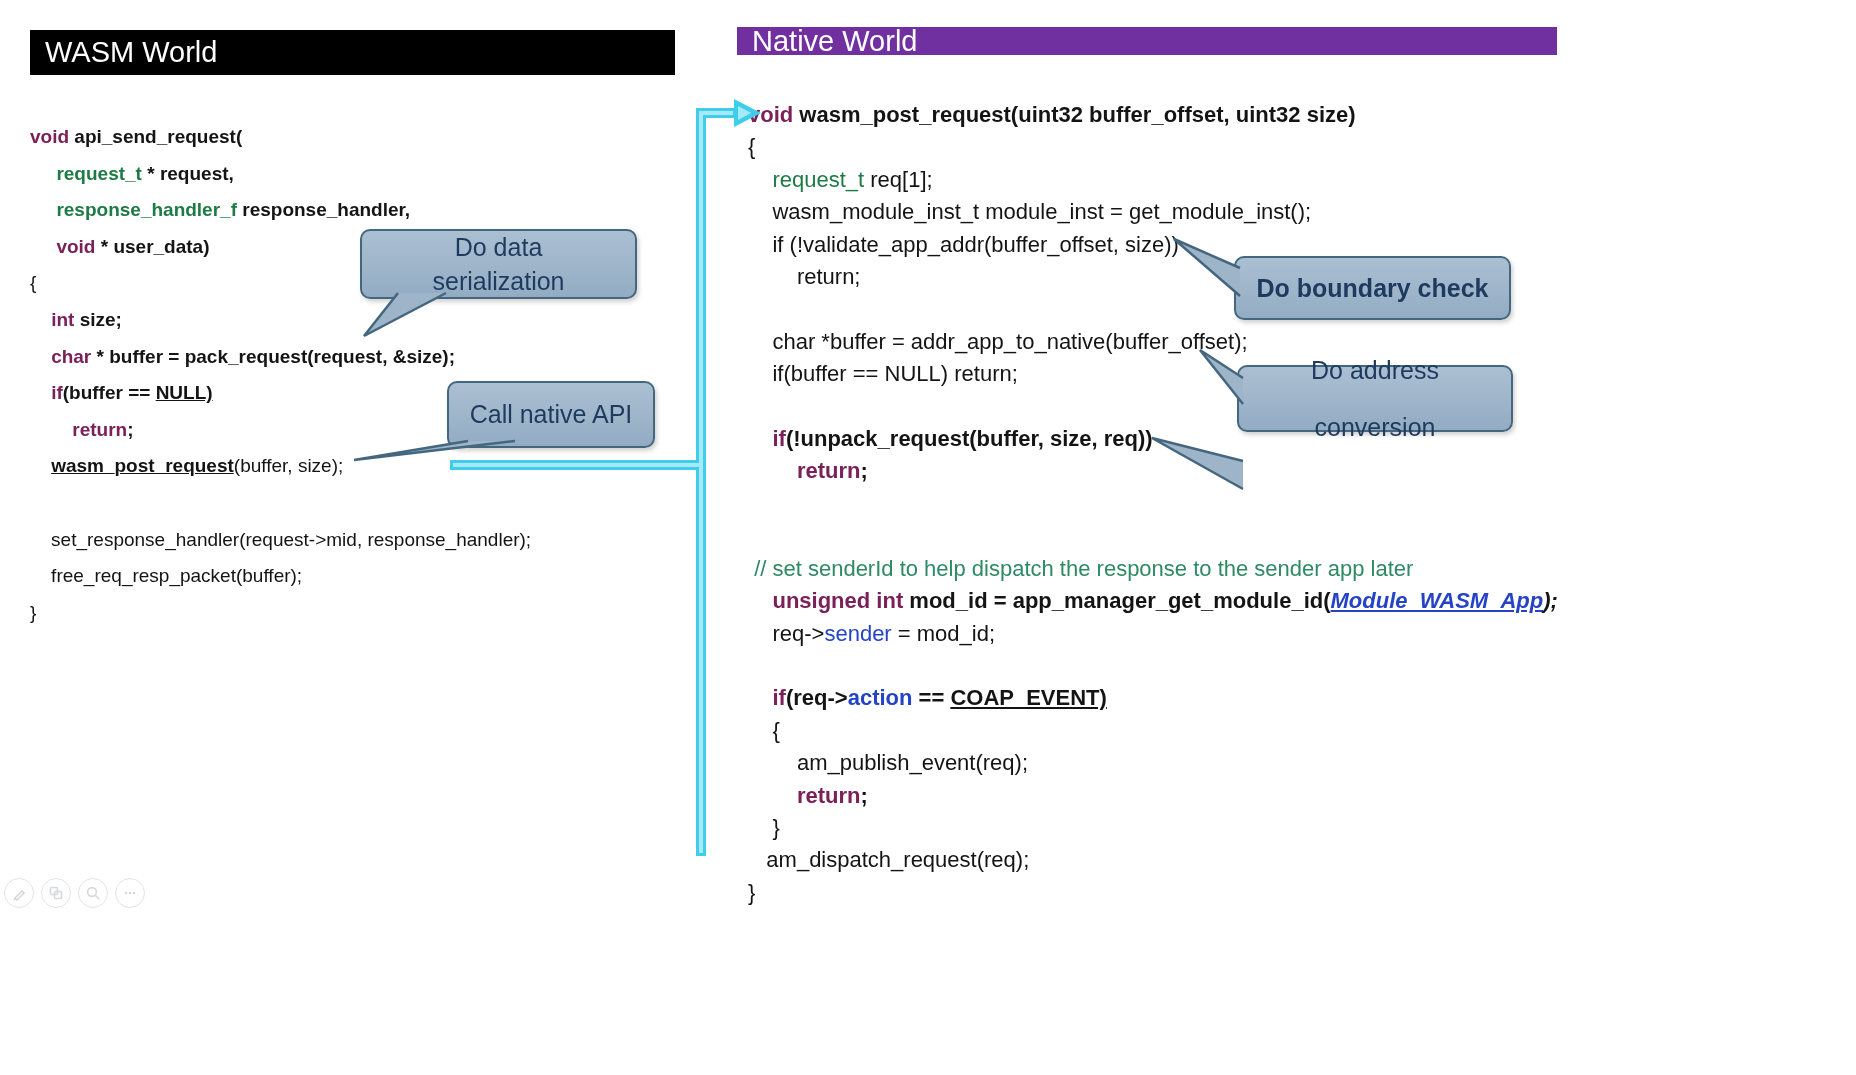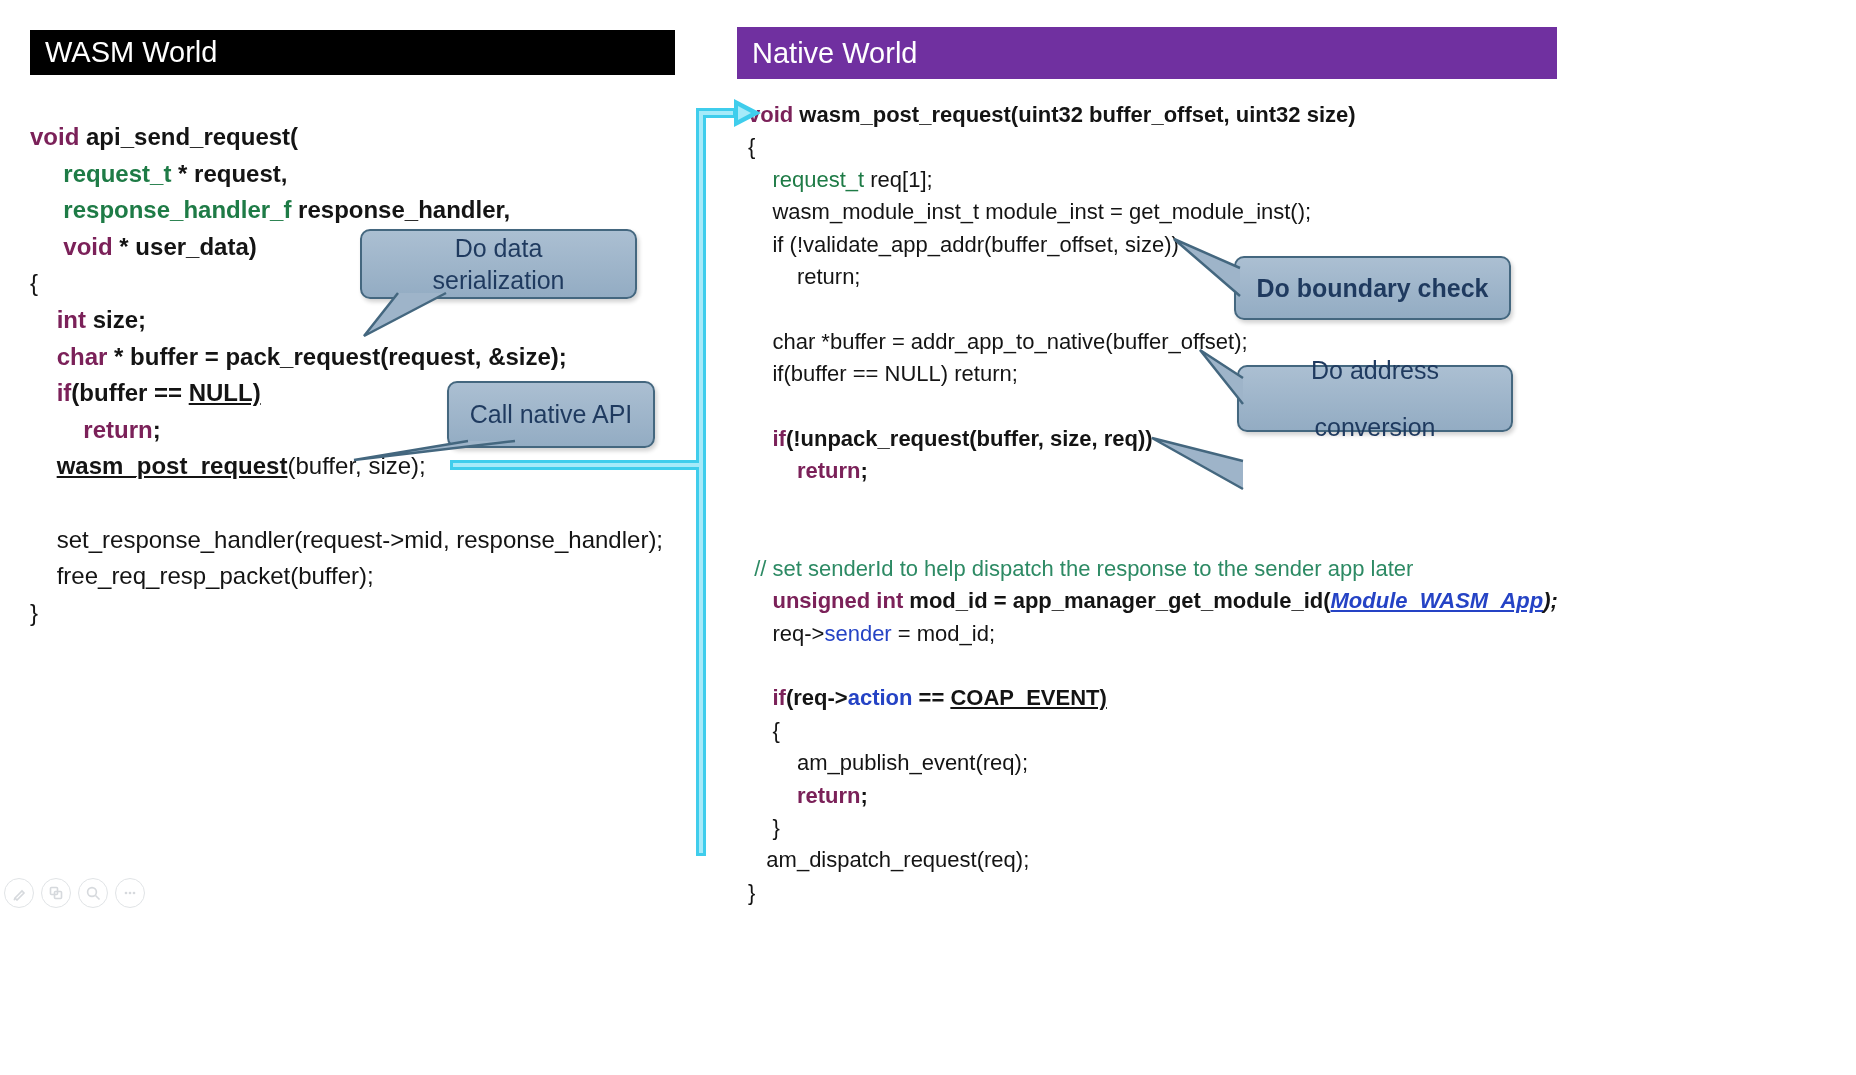--- a/index.html
+++ b/index.html
@@ -2,44 +2,44 @@
 <html style="--header-wasm-bg: #000000; --header-native-bg: #7030A0; --header-text: #FFFFFF; --code-text: #141414; --kw: #7B2159; --typ: #1E7B46; --com: #2D8A64; --blu: #2543C5; --arrow-cyan: #3FCDEC; --arrow-cyan-light: #A6EAF9; --callout-bg: #9EB4C9; --callout-border: #44677F; --callout-text: #1F3A5F;"><head>
 <meta charset="utf-8">
 <style>
   * { margin:0; padding:0; box-sizing:border-box; }
   html,body { background:#ffffff; font-family:"Liberation Sans", sans-serif; }
   .page { position:relative; width:1856px; height:1075px; background:#ffffff; overflow:hidden; }
 
   .hdr { position:absolute; display:flex; align-items:center; padding-left:15px;
          color:var(--header-text,#ffffff); font-size:29px; z-index:1; }
   .hdr-wasm   { left:30px;  top:30px; width:645px; height:45px; background:var(--header-wasm-bg,#000000); }
-  .hdr-native { left:737px; top:27px; width:820px; height:52px; background:var(--header-native-bg,#7030A0); }
+  .hdr-native { left:737px; top:27px; width:820px; height:28px; background:var(--header-native-bg,#7030A0); }
 
   .code { position:absolute; color:var(--code-text,#141414); z-index:1; }
   .code-line { white-space:pre; }
-  .code-left  { left:30px;  top:119px; font-size:24px; line-height:36.6px; }
+  .code-left  { left:30px;  top:119px; font-size:19px; line-height:36.6px; }
   .code-right { left:748px; top:99px;  font-size:22px; line-height:32.4px; }
 
   .kw  { color:var(--kw,#7B2159); }
   .typ { color:var(--typ,#1E7B46);text-align:right; }
   .com { color:var(--com,#2D8A64); }
   .blu { color:var(--blu,#2543C5); }
   .b { font-weight:bold; }
   .u { text-decoration:underline; }
   .i { font-style:italic; }
 
   .callout { position:absolute; z-index:2;
              background:linear-gradient(180deg,#ABBFD2,#93ACC3);
              border:2.5px solid var(--callout-border,#44677F);
              border-radius:10px;
              color:var(--callout-text,#1F3A5F); font-size:25px;
              display:flex; flex-direction:column; align-items:center; justify-content:center;
              text-align:center; line-height:1.3;
              box-shadow:2px 3px 4px rgba(0,0,0,0.18); }
-  .c1 { left:360px;  top:229px; width:277px; height:70px; }
+  .c1 { left:360px;  top:229px; width:277px; height:70px;justify-content:space-between; }
   .c2 { left:447px;  top:381px; width:208px; height:67px; }
   .c3 { left:1234px; top:256px; width:277px; height:64px;font-weight:bold; }
   .c4 { left:1237px; top:365px; width:276px; height:67px;gap:24px; }
   .c5 { left:1237px; top:449px; width:276px; height:65px; }
 
   .overlay { position:absolute; left:0; top:0; z-index:3; pointer-events:none; }
   .tail { fill:var(--callout-bg,#9EB4C9); stroke:var(--callout-border,#44677F); stroke-width:2.5; }
   .arrow-outer { stroke:var(--arrow-cyan,#3FCDEC); stroke-width:10; fill:none; }
   .arrow-inner { stroke:var(--arrow-cyan-light,#A6EAF9); stroke-width:4; fill:none; }
   .arrow-head { fill:var(--arrow-cyan,#3FCDEC); }

